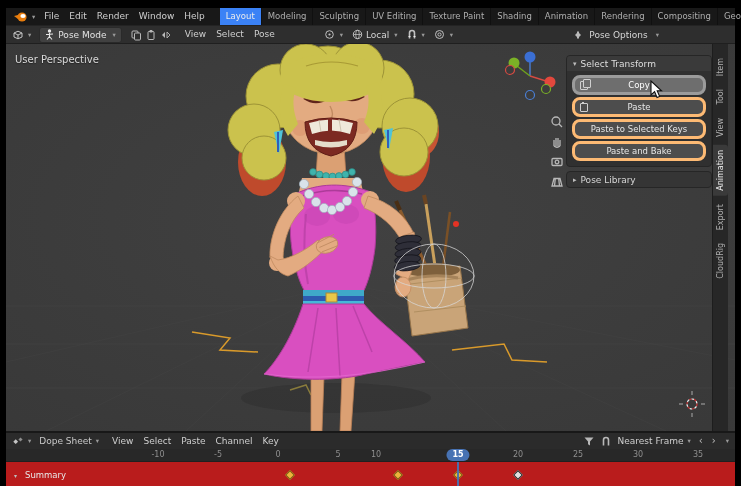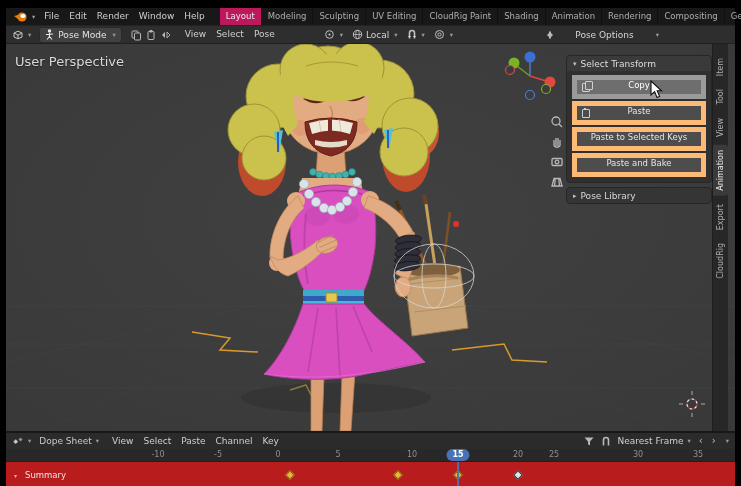--- a/index.html
+++ b/index.html
@@ -7,53 +7,53 @@
        font-family:"DejaVu Sans",sans-serif;-webkit-font-smoothing:antialiased;color:#c9c9c9}
   #app{position:absolute;left:6px;top:8px;width:729px;height:478px;background:#303030;
        display:flex;flex-direction:column;font-size:9px}
 
   
   .topbar{height:17px;background:#181818;display:flex;align-items:center;padding:0 4px;flex:0 0 17px}
   .logo-btn{display:flex;align-items:center;gap:2px;padding:0 4px;cursor:default}
   .menu{padding:12px 5px;color:#cfcfcf;line-height:17px}
   .workspaces{display:flex;margin-left:10px;height:17px;align-items:stretch}
   .wtab{padding:0 6px;line-height:17px;font-size:8.5px;color:#aeaeae;border-right:1px solid #101010;white-space:nowrap}
-  .wtab.active{background:#be185d;color:#ececec}
+  .wtab.active{background:#3b82f6;color:#ececec}
   .chev{font-size:6.5px;color:#9a9a9a;margin-left:2px}
 
   
   .vheader{height:19px;background:#2e2e2e;border-top:1px solid #232323;border-bottom:1px solid #1f1f1f;
            display:flex;align-items:center;padding:0 6px;gap:8px;flex:0 0 19px;box-sizing:border-box}
   .hbtn{display:flex;align-items:center;gap:2px}
   .dropdown{display:flex;align-items:center;gap:4px;background:#414141;border:1px solid #2a2a2a;border-radius:3px;
             padding:0 5px;height:14px;color:#e2e2e2}
   .dropdown-lite{display:flex;align-items:center;gap:3px;color:#d5d5d5}
   .icon-trio{display:flex;gap:3px;align-items:center}
   .vmenus{display:flex}
   .vmenus .menu{line-height:19px}
   .midgrp{display:flex;align-items:center;gap:9px;margin-left:36px}
   .spacer{flex:1}
-  .rightgrp{display:flex;align-items:center;gap:20px;margin-right:70px;color:#d5d5d5}
+  .rightgrp{display:flex;align-items:center;gap:6px;margin-right:70px;color:#d5d5d5}
   .bowtie{display:inline-block;width:0;height:0;border:4px solid transparent;border-left-color:#b9b9b9;position:relative;margin-right:-2px}
   .bowtie:after{content:'';position:absolute;left:-10px;top:-4px;width:0;height:0;border:4px solid transparent;border-right-color:#b9b9b9}
 
   
   .main{position:relative;flex:0 0 387px;height:387px;background:#3c3c3c;overflow:hidden}
   svg.scene{position:absolute;left:0;top:0}
-  .vp-label{position:absolute;left:9px;top:10px;font-size:13px;color:#d9d9d9;text-shadow:0 1px 1px #222}
+  .vp-label{position:absolute;left:9px;top:10px;font-size:10px;color:#d9d9d9;text-shadow:0 1px 1px #222}
   .vp-bone{position:absolute;left:9px;top:23px;font-size:9.5px;color:#e8a33d;text-shadow:0 1px 1px #222}
 
   
   .npanel{position:absolute;top:11px;right:23px;width:146px;display:flex;flex-direction:column;gap:4px;z-index:20}
   .panel{background:rgba(48,48,48,.97);border:1px solid #262626;border-radius:4px;overflow:hidden}
   .panel-head{display:flex;align-items:center;gap:4px;height:15px;padding:0 6px;background:#3a3a3a;color:#dedede;font-size:9px}
   .tri{font-size:7px;color:#bdbdbd}
   .panel-body{padding:4px 5px 5px;display:flex;flex-direction:column;gap:2px}
-  .pbtn{position:relative;display:flex;align-items:flex-start;justify-content:center;height:14px;background:#4d4d4d;
-        border:5px solid #fdba74;border-radius:0;color:#e6e6e6;font-size:8.5px}
+  .pbtn{position:relative;display:flex;align-items:center;justify-content:center;height:14px;background:#4d4d4d;
+        border:3px solid #fdba74;border-radius:8px;color:#e6e6e6;font-size:8.5px}
   .pbtn.hover{background:#6e6e6e;border-color:#9b9b9b;color:#fff}
   .btn-icon{display:none;position:absolute;left:5px;top:3px;width:6px;height:7px;border:1px solid #cfcfcf;border-radius:1px}
   .pbtn.icon-copy .btn-icon{display:block}
   .pbtn.icon-copy .btn-icon:after{content:'';position:absolute;left:2px;top:-3px;width:6px;height:7px;border:1px solid #cfcfcf;background:#6e6e6e;border-radius:1px}
   .pbtn.icon-paste .btn-icon{display:block}
   .pbtn.icon-paste .btn-icon:after{content:'';position:absolute;left:1px;top:-2px;width:2px;height:2px;background:#cfcfcf}
   .panel.collapsed{display:flex;align-items:center;gap:4px;height:15px;padding:0 6px;background:#353535;color:#d6d6d6;font-size:9px}
 
   
   .tabstrip{position:absolute;top:0;right:7px;width:16px;height:100%;background:#272727;border-left:1px solid #1d1d1d;
@@ -116,21 +116,21 @@
         <span class="menu">Render</span>
         <span class="menu">Window</span>
         <span class="menu">Help</span>
       </div>
     <div class="workspaces">
 
     <span class="wtab active">Layout</span>
         <span class="wtab">Modeling</span>
         <span class="wtab">Sculpting</span>
         <span class="wtab">UV Editing</span>
-        <span class="wtab">CloudRig Paint</span>
+        <span class="wtab">Texture Paint</span>
         <span class="wtab">Shading</span>
         <span class="wtab">Animation</span>
         <span class="wtab">Rendering</span>
         <span class="wtab">Compositing</span>
         <span class="wtab">Geometry Nodes</span>
       </div>
 
   </div>
 
   <div class="vheader">
@@ -495,24 +495,24 @@
       <span class="arrowbtn">›</span>
       <span class="chev" ind="">▾</span>
     </div>
   </div>
 
   <div class="ruler">
       <span class="tick" style="left: 152px;">-10</span>
       <span class="tick" style="left: 212px;">-5</span>
       <span class="tick" style="left: 272px;">0</span>
       <span class="tick" style="left: 332px;">5</span>
-      <span class="tick" style="left: 406px;">10</span>
+      <span class="tick" style="left: 370px;">10</span>
       <span class="tick" style="left: 452px;">15</span>
       <span class="tick" style="left: 512px;">20</span>
-      <span class="tick" style="left: 548px;">25</span>
+      <span class="tick" style="left: 572px;">25</span>
       <span class="tick" style="left: 632px;">30</span>
       <span class="tick" style="left: 692px;">35</span>
       <span class="playhead-badge" style="left: 452px;">15</span>
     </div>
 
   <div class="channels">
     <div class="vscroll"></div>
   <div class="chrow summary">
         <span class="tri">▾</span>
         <span class="ch-label">Summary</span>

